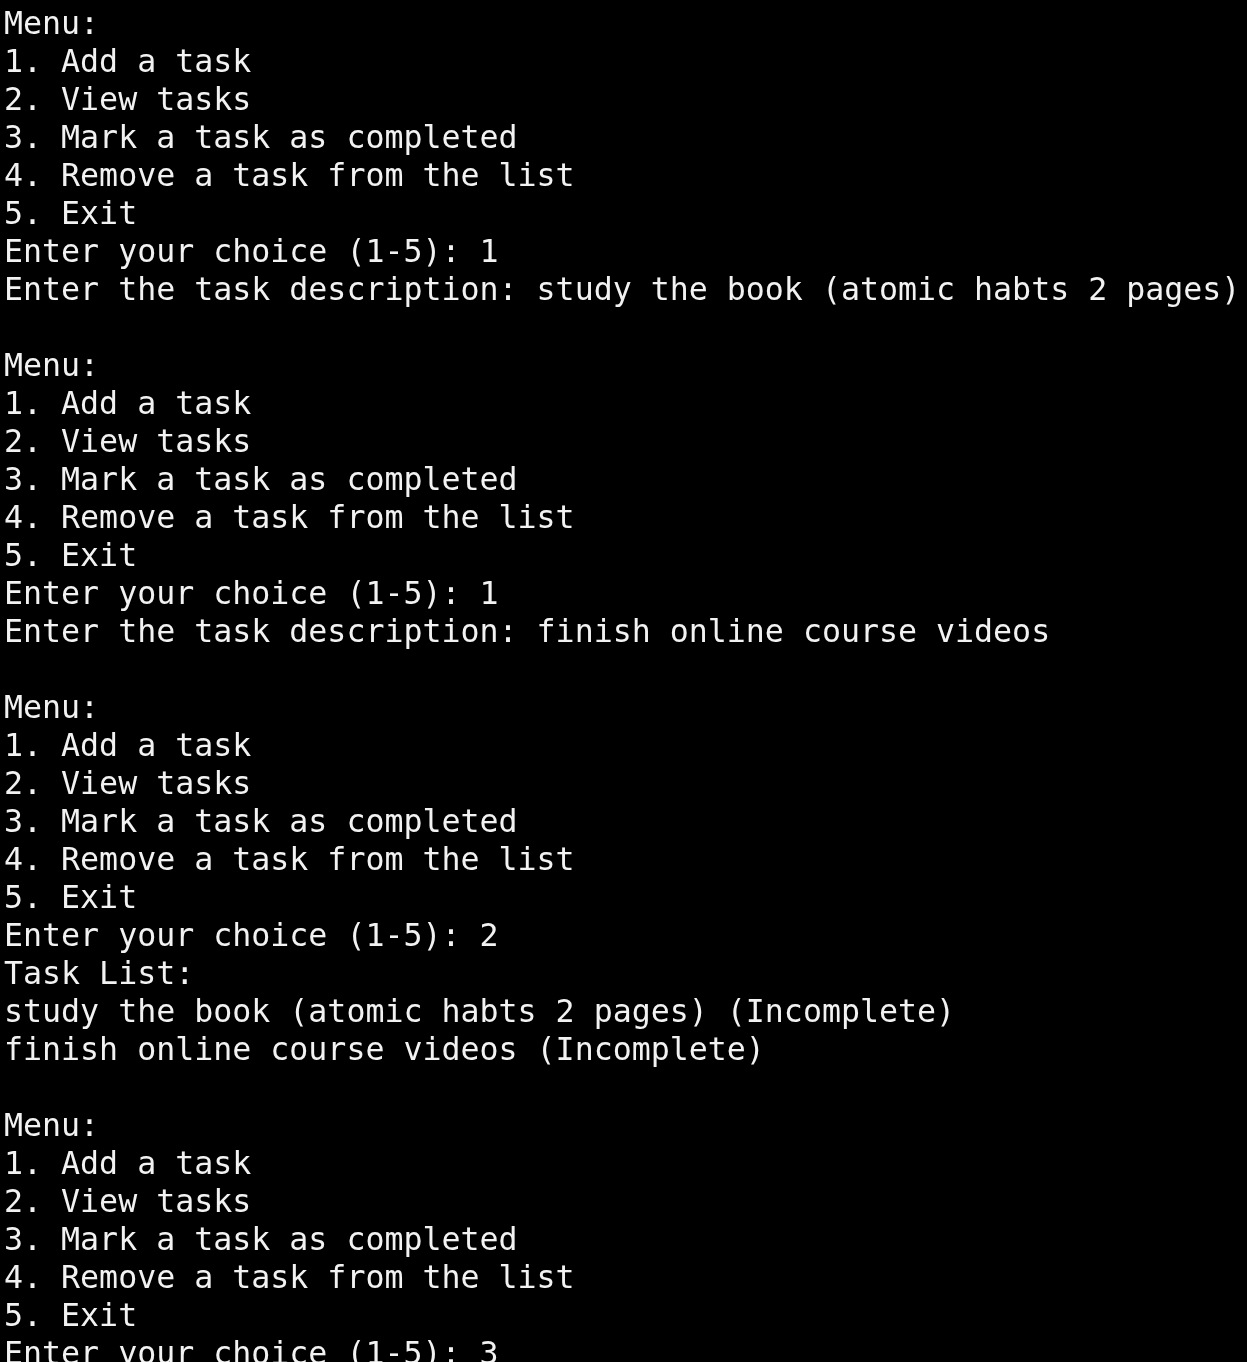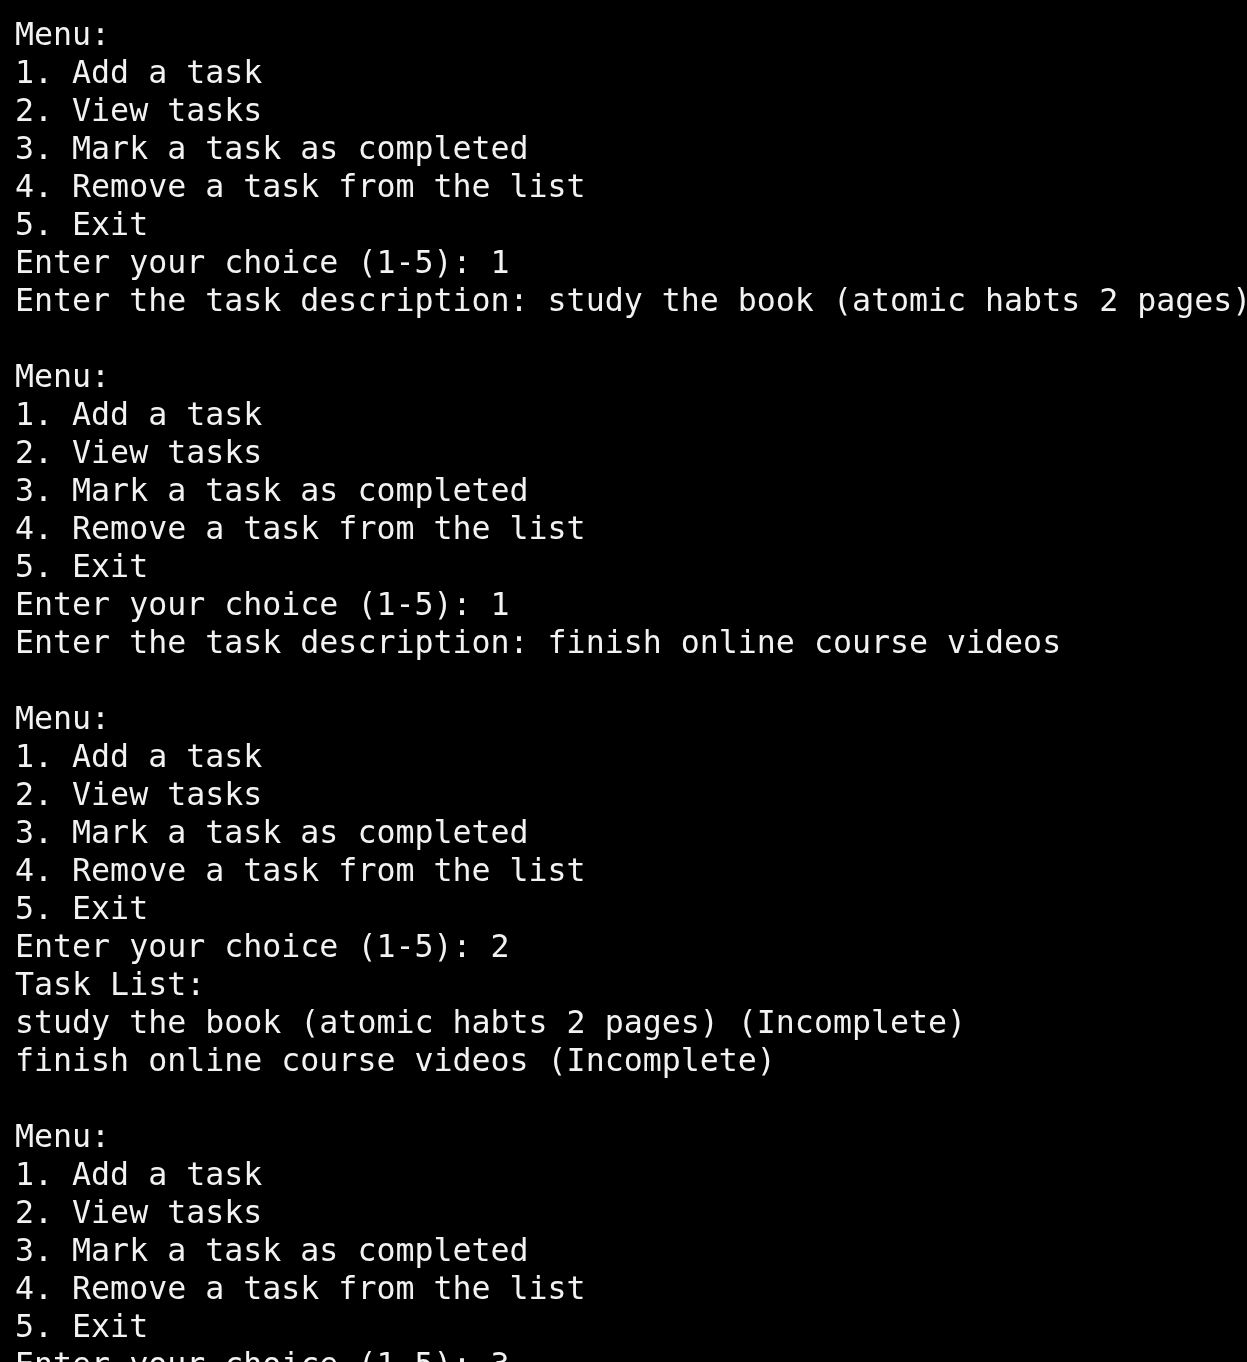--- a/index.html
+++ b/index.html
@@ -15,21 +15,21 @@
   }
   #terminal {
     width: 1247px;
     height: 1362px;
     background: #000000;
     color: #f2f2f2;
     font-family: "DejaVu Sans Mono", "Liberation Mono", monospace;
     font-size: 31.6px;
     line-height: 38px;
     letter-spacing: 0;
-    padding: 15px;
+    padding: 4px;
     box-sizing: border-box;
     overflow: hidden;
     white-space: pre;
   }
   .line {
     height: 38px;
     line-height: 38px;
     white-space: pre;
     font-variant-ligatures: none;
     -webkit-font-smoothing: antialiased;

